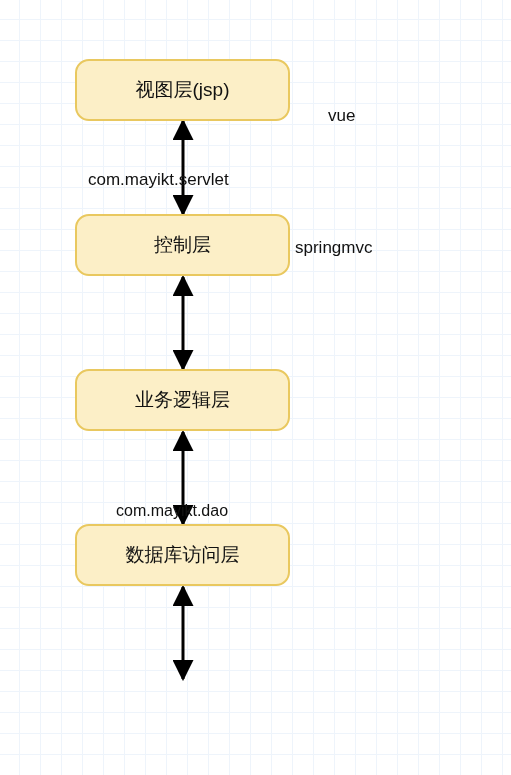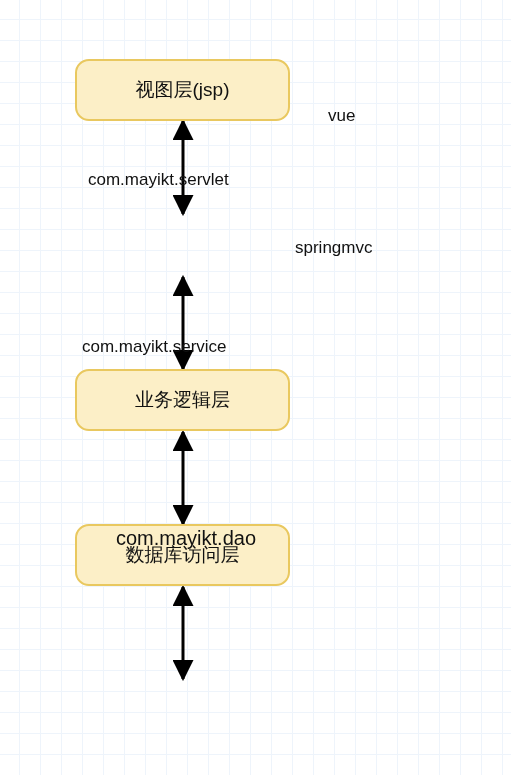--- a/index.html
+++ b/index.html
@@ -66,34 +66,36 @@
     <line x1="183" y1="121" x2="183" y2="214" stroke="#000" stroke-width="3" marker-start="url(#arrowStart)" marker-end="url(#arrowEnd)"></line>
     <line x1="183" y1="277" x2="183" y2="369" stroke="#000" stroke-width="3" marker-start="url(#arrowStart)" marker-end="url(#arrowEnd)"></line>
     <line x1="183" y1="432" x2="183" y2="524" stroke="#000" stroke-width="3" marker-start="url(#arrowStart)" marker-end="url(#arrowEnd)"></line>
     <line x1="183" y1="587" x2="183" y2="679" stroke="#000" stroke-width="3" marker-start="url(#arrowStart)" marker-end="url(#arrowEnd)"></line>
   </svg>
 
   <div class="node" style="left:75px; top:59px; width:215px; height:62px;">
     <span>视图层(jsp)</span>
   </div>
 
+  <div class="node" style="left:75px; top:214px; width:215px; height:62px;">
+    <span>控制层</span>
+  </div>
 
   <div class="node" style="left:75px; top:524px; width:215px; height:62px;">
     <span>数据库访问层</span>
   </div>
 
   <div class="node" style="left:75px; top:369px; width:215px; height:62px;">
     <span>业务逻辑层</span>
   </div>
 
 
   <div class="label" style="left:328px; top:106px;">vue</div>
 
   <div class="label" style="left:295px; top:238px;">springmvc</div>
 
   <div class="label" style="left:88px; top:170px;text-align:right;">com.mayikt.servlet</div>
 
-  <div class="label" style="left:82px; top:337px;">com.mayikt.service</div>
 
-  <div class="label" style="left:116px; top:527px; font-size:20px;">com.mayikt.dao</div>
+  <div class="label" style="left:116px; top:502px; font-size:16px;">com.mayikt.dao</div>
 
 
 </div>
 
 </body></html>

